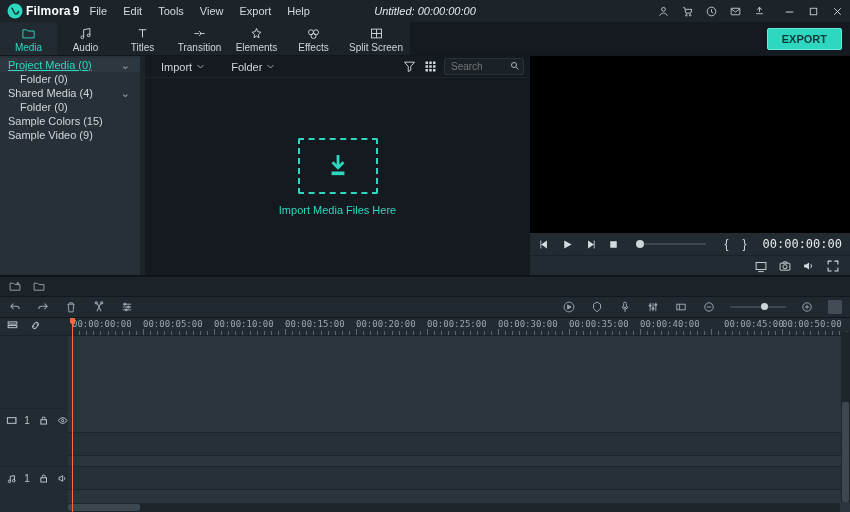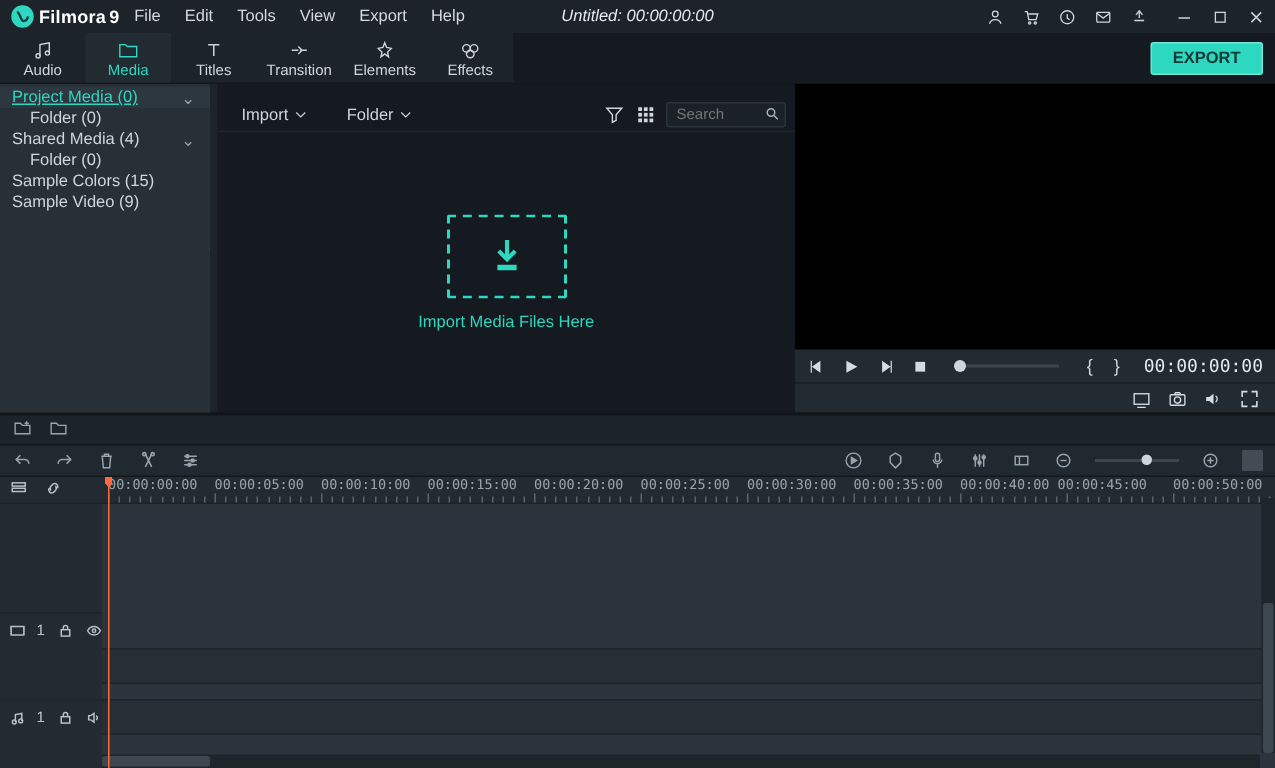--- a/index.html
+++ b/index.html
@@ -42,21 +42,21 @@
 .panel-left { width: 140px; background: #272f37; font-size: 11px; overflow: hidden; position:relative;}
 .panel-left .tree { padding: 2px 0; }
 .tree-row { display: flex; align-items: center; height: 14px; padding: 0 8px; position: relative; }
 .tree-row.sel { background: #2d3740; }
 .tree-row .lbl { color: #cfd6db; }
 .tree-row.sel .lbl { color: #2ed7c0; text-decoration: underline; }
 .tree-row .caret { position:absolute; right:10px; color: #93a0aa; }
 .tree-row.indent { padding-left: 20px; }
 .collapse-handle { position:absolute; right:-5px; top:50%; transform:translateY(-50%); width:7px; height:30px; background:#272f37; display:flex; align-items:center; justify-content:center; color:#7c8a94; font-size:8px; z-index:3;}
 .panel-mid { flex: 1; background: #141a1f; display: flex; flex-direction: column; margin-left:5px; position:relative;}
-.mid-tools { height: 22px; display: flex; align-items: center; padding: 0 6px; gap: 6px; border-bottom: 1px solid #1d242a; margin-top: 10px; }
+.mid-tools { height: 22px; display: flex; align-items: center; padding: 0 6px; gap: 6px; border-bottom: 1px solid #1d242a; }
 .dd { display: flex; align-items: center; gap: 4px; padding: 2px 10px; color: #cfd6db; }
 .dd .chev { width: 9px; height: 9px; }
 .mid-spacer { flex: 1; }
 .mid-icon { width: 15px; height: 15px; display:flex; align-items:center; justify-content:center; color:#cfd6db;}
 .search { position: relative; }
 .search input { width: 80px; height: 17px; background: #1a2127; border: 1px solid #2a333a; border-radius: 2px; color: #cfd6db; padding: 0 16px 0 6px; font-size: 10px; outline: none; }
 .search .sicon { position: absolute; right: 3px; top: 2px; width: 12px; height: 12px; color:#a9b3bb;}
 .drop-area { flex: 1; display: flex; flex-direction: column; align-items: center; justify-content: center; gap: 10px; }
 .drop-box { width: 80px; height: 56px; border: 2px dashed #2ed7c0; border-radius: 2px; display: flex; align-items: center; justify-content: center; }
 .drop-box svg { width: 22px; height: 26px; fill: #2ed7c0; }
@@ -173,34 +173,34 @@
     <span class="icon">
         <svg viewBox="0 0 24 24" stroke="currentColor" stroke-width="1.8">
           <path d="M6 6l12 12M18 6L6 18"></path>
         </svg>
       </span>
   </div>
 </div>
 
 <div class="tabsbar">
   <div class="tabs">
+    <div class="tab active">
+        <svg viewBox="0 0 24 24" fill="none" stroke="#2ed7c0" stroke-width="1.5">
+          <path d="M3 6h6l2 2h10v11H3z"></path>
+        </svg>
+        <span class="tlabel">Media</span>
+      </div>
     <div class="tab">
         <svg viewBox="0 0 24 24" fill="none" stroke="#cfd6db" stroke-width="1.5">
           <path d="M9 18V6l10-2v11"></path>
           <circle cx="7" cy="18" r="2.2"></circle>
           <circle cx="17" cy="15" r="2.2"></circle>
         </svg>
         <span class="tlabel">Audio</span>
       </div>
-    <div class="tab active">
-        <svg viewBox="0 0 24 24" fill="none" stroke="#2ed7c0" stroke-width="1.5">
-          <path d="M3 6h6l2 2h10v11H3z"></path>
-        </svg>
-        <span class="tlabel">Media</span>
-      </div>
     <div class="tab">
         <svg viewBox="0 0 24 24" fill="none" stroke="#cfd6db" stroke-width="1.6">
           <path d="M6 6h12M12 6v12"></path>
         </svg>
         <span class="tlabel">Titles</span>
       </div>
     <div class="tab">
         <svg viewBox="0 0 24 24" fill="none" stroke="#cfd6db" stroke-width="1.5">
           <path d="M4 12h7M13 12h7M11 8l4 4-4 4"></path>
         </svg>
@@ -212,20 +212,27 @@
         </svg>
         <span class="tlabel">Elements</span>
       </div>
     <div class="tab">
         <svg viewBox="0 0 24 24" fill="none" stroke="#cfd6db" stroke-width="1.5">
           <circle cx="8" cy="10" r="4"></circle>
           <circle cx="16" cy="10" r="4"></circle>
           <circle cx="12" cy="16" r="4"></circle>
         </svg>
         <span class="tlabel">Effects</span>
+      </div>
+    <div class="tab" style="width:68px">
+        <svg viewBox="0 0 24 24" fill="none" stroke="#cfd6db" stroke-width="1.5">
+          <rect x="4" y="5" width="16" height="14"></rect>
+          <path d="M12 5v14M4 12h16"></path>
+        </svg>
+        <span class="tlabel">Split Screen</span>
       </div>
   </div>
   <div class="export-wrap">
     <div class="export-btn">EXPORT</div>
   </div>
 </div>
 
 <div class="main">
   <div class="upper">
 
@@ -598,21 +605,21 @@
           <span class="tick" style="left: 572px; height: 6px;"></span>
           <span class="tick" style="left: 579.1px;"></span>
           <span class="tick" style="left: 586.2px;"></span>
           <span class="tick" style="left: 593.3px;"></span>
           <span class="tick" style="left: 600.4px;"></span>
           <span class="tick" style="left: 607.5px;"></span>
           <span class="tick" style="left: 614.6px;"></span>
           <span class="tick" style="left: 621.7px;"></span>
           <span class="tick" style="left: 628.8px;"></span>
           <span class="tick" style="left: 635.9px;"></span>
-          <span class="mark" style="left: 637px;">00:00:45:00</span>
+          <span class="mark" style="left: 656px;">00:00:45:00</span>
           <span class="tick" style="left: 643px; height: 6px;"></span>
           <span class="tick" style="left: 650.1px;"></span>
           <span class="tick" style="left: 657.2px;"></span>
           <span class="tick" style="left: 664.3px;"></span>
           <span class="tick" style="left: 671.4px;"></span>
           <span class="tick" style="left: 678.5px;"></span>
           <span class="tick" style="left: 685.6px;"></span>
           <span class="tick" style="left: 692.7px;"></span>
           <span class="tick" style="left: 699.8px;"></span>
           <span class="tick" style="left: 706.9px;"></span>

